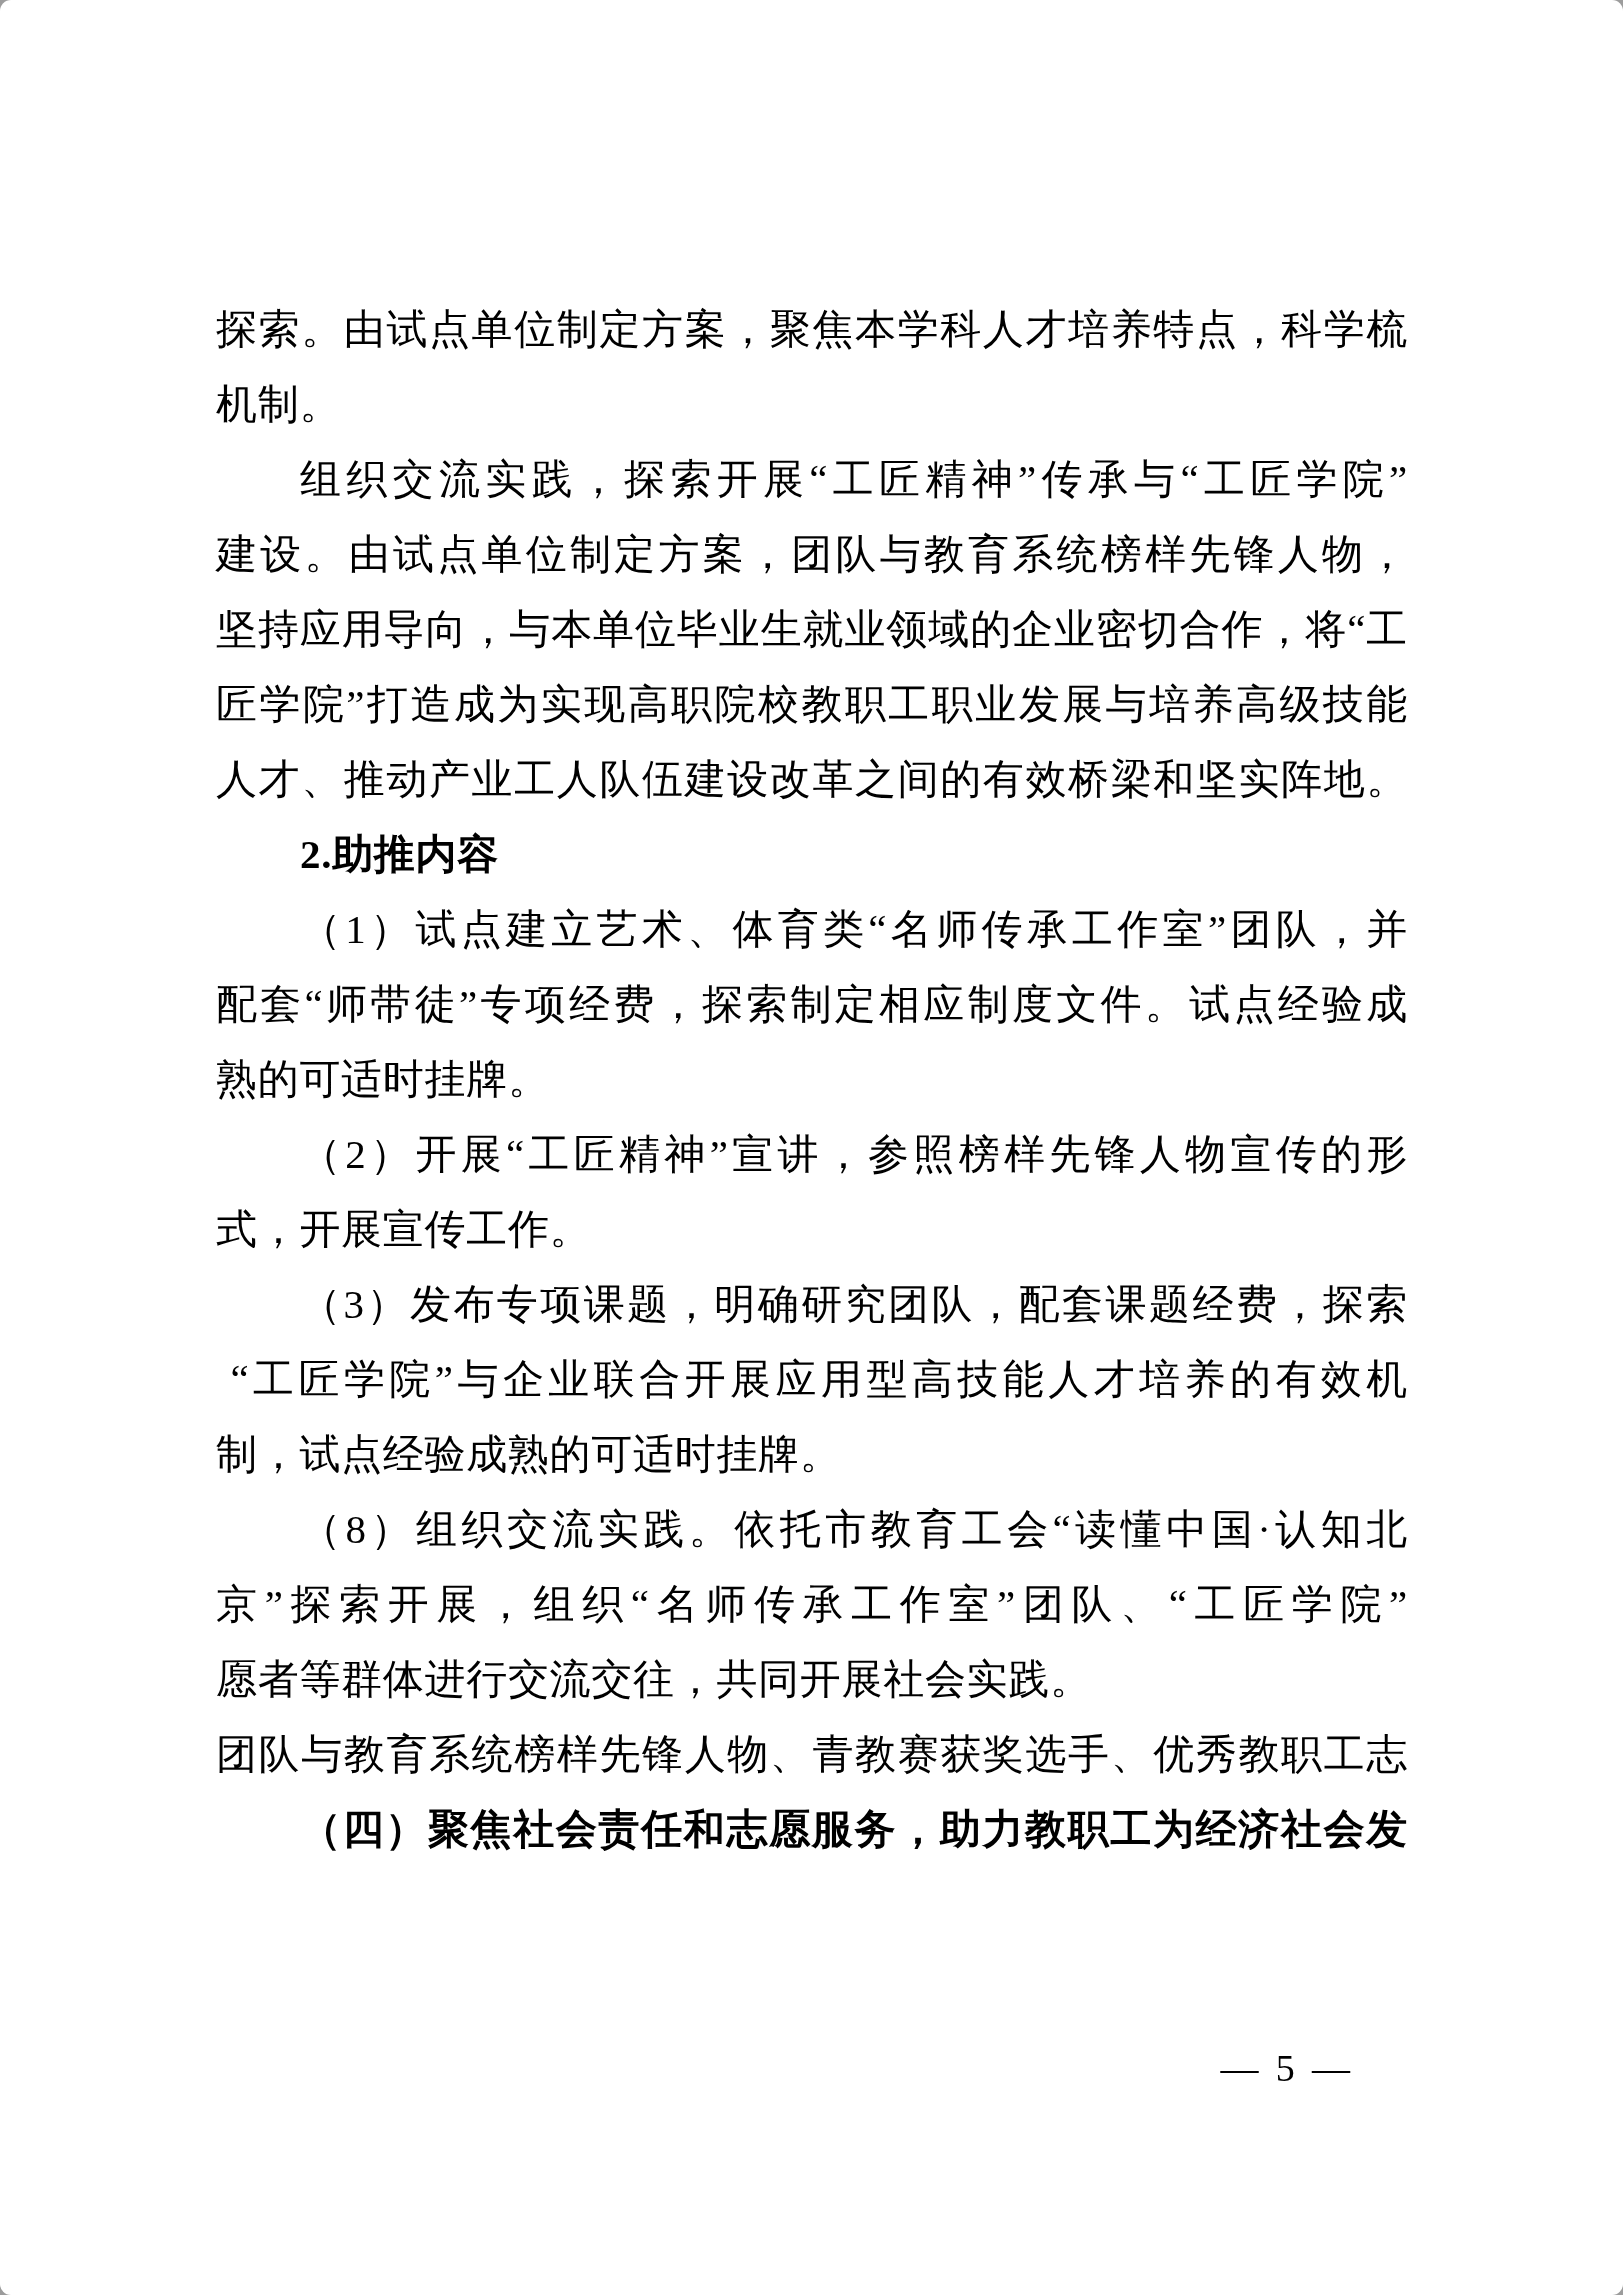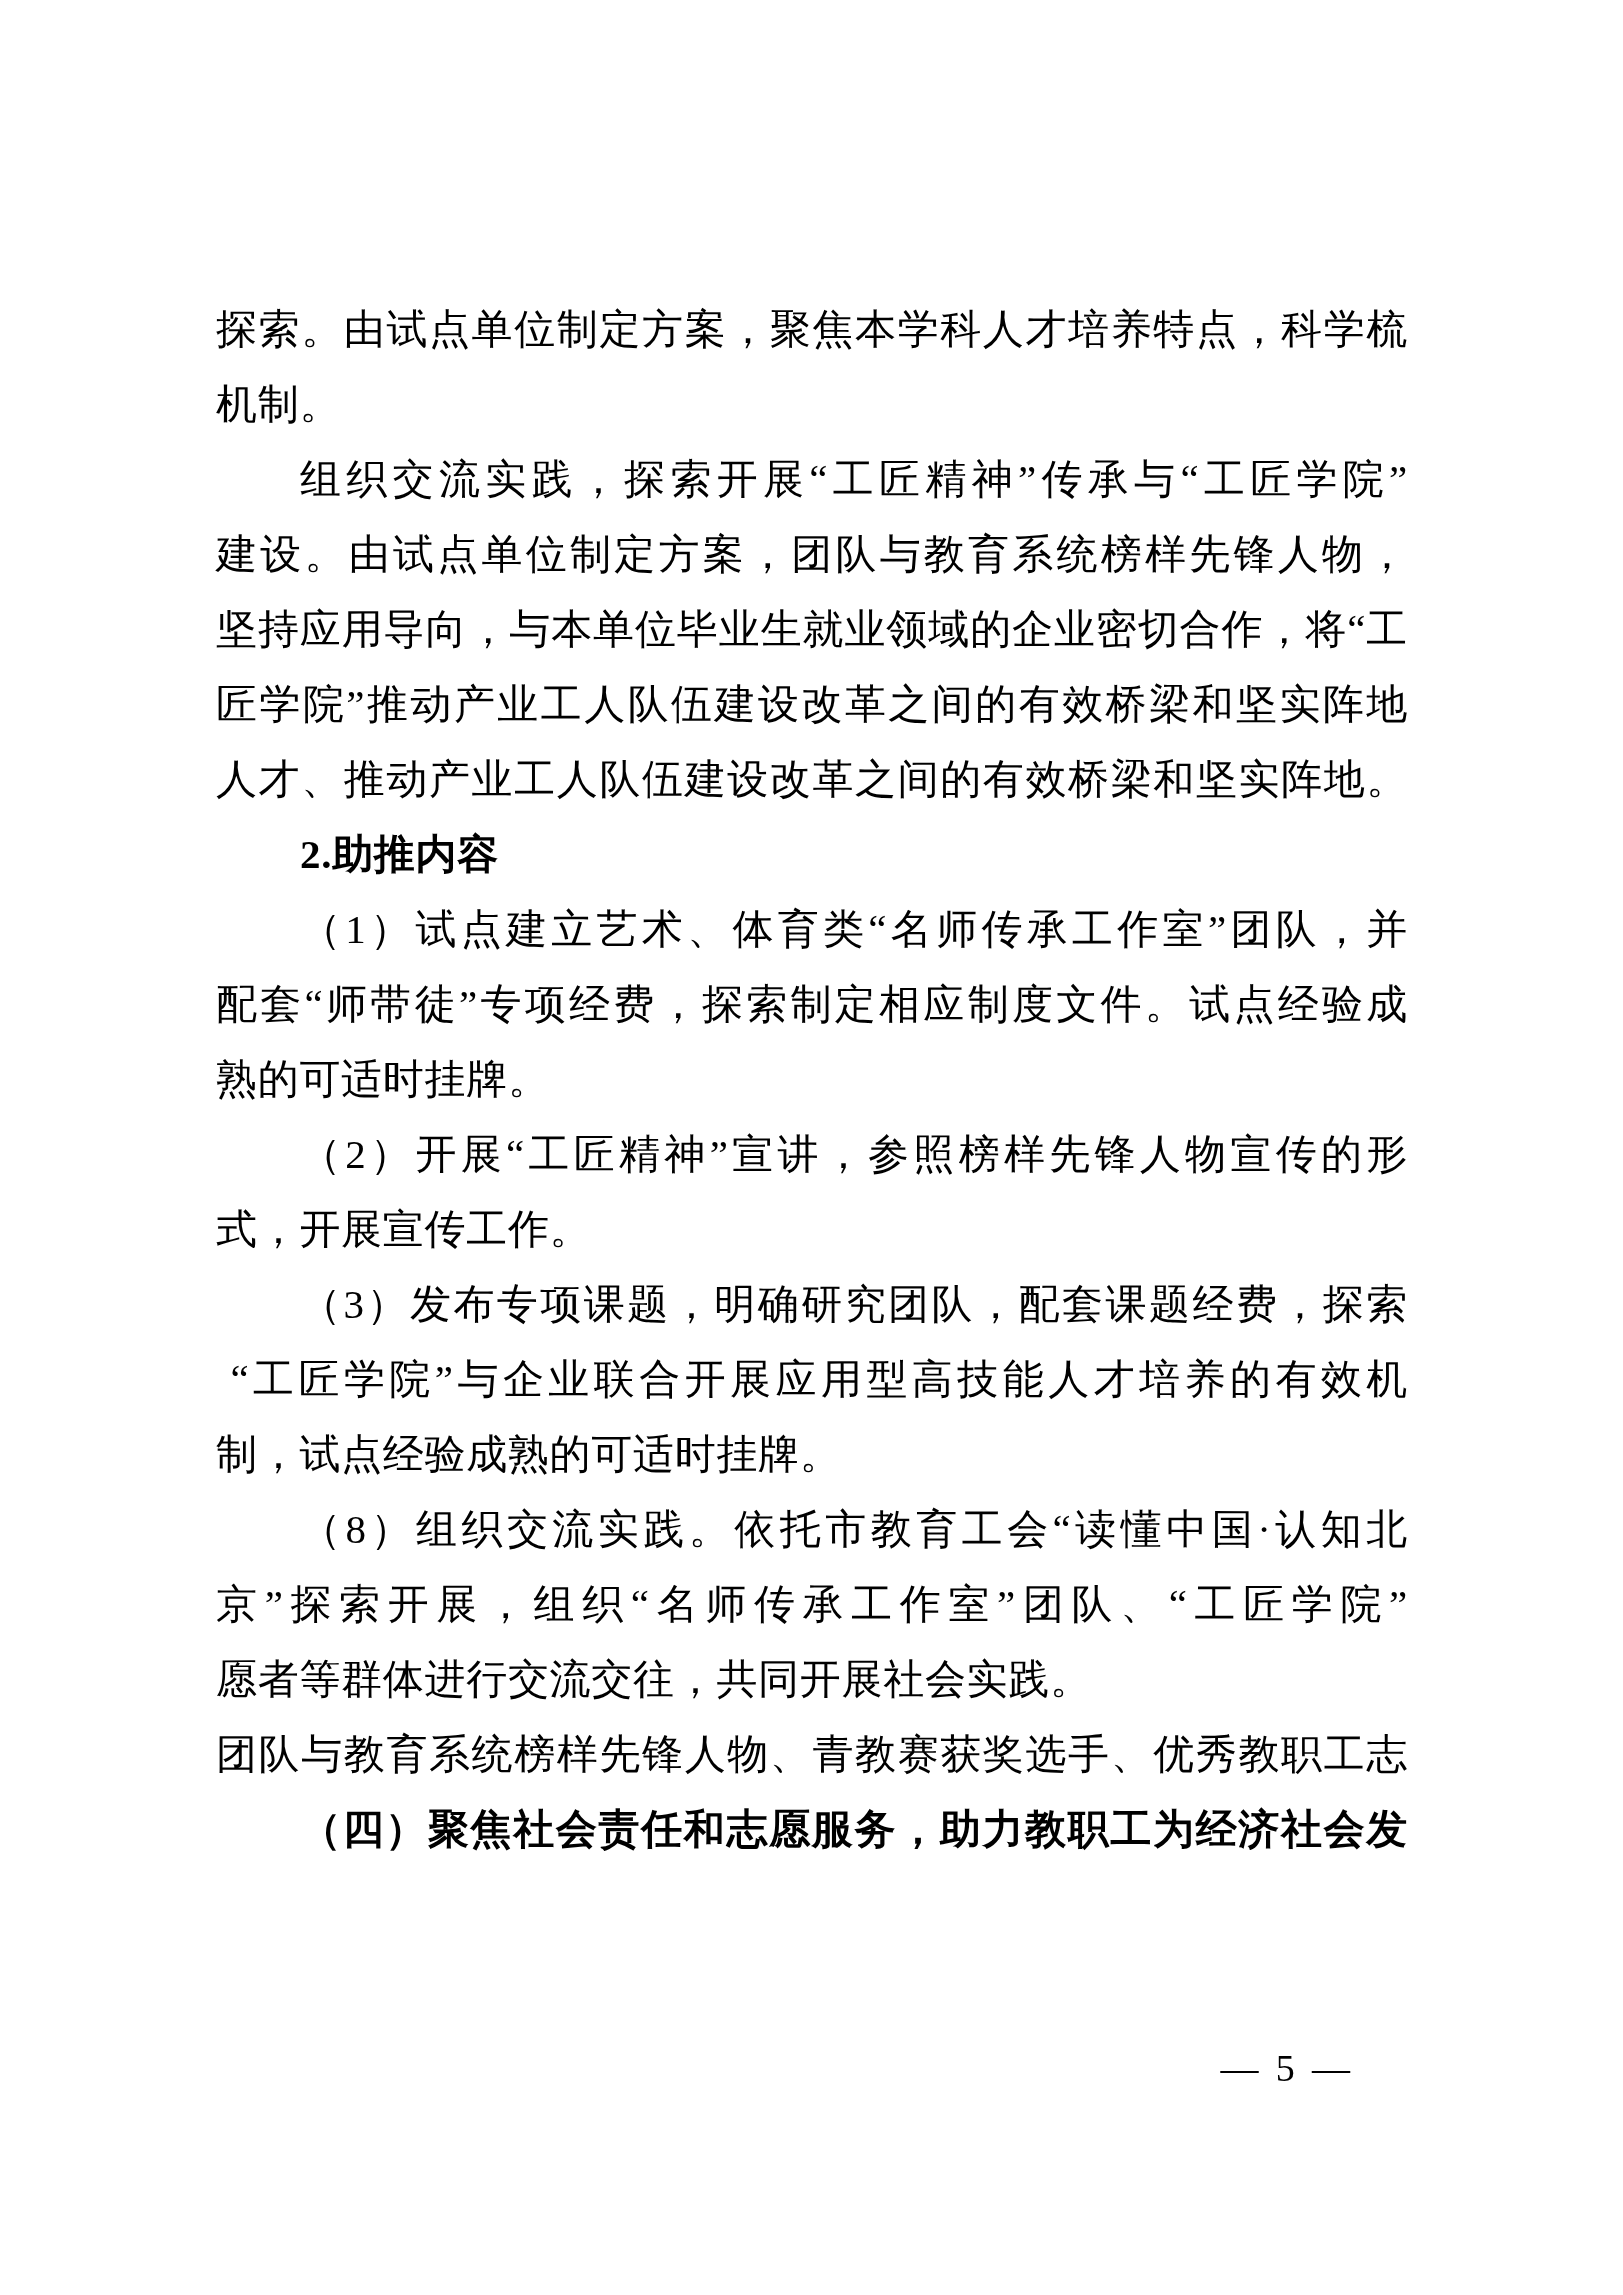--- a/index.html
+++ b/index.html
@@ -8,20 +8,21 @@
     background: #9c9c9c;
   }
   .page {
     position: relative;
     width: 1623px;
     height: 2295px;
     background: #ffffff;
     color: #000000;
     font-family: "Liberation Serif", serif;
     overflow: hidden;
+    border-radius: 11px;
   }
   .textblock {
     position: absolute;
     left: 216px;
     top: 292px;
     width: 1192px;
   }
   .line {
     height: 75px;
     line-height: 75px;
@@ -51,21 +52,21 @@
 </head>
 <body>
 
 <div class="page">
   <div class="textblock">
       <div class="line justify">探索。由试点单位制定方案，聚焦本学科人才培养特点，科学梳</div>
       <div class="line">机制。</div>
       <div class="line justify indent-para">组织交流实践，探索开展“工匠精神”传承与“工匠学院”</div>
       <div class="line justify">建设。由试点单位制定方案，团队与教育系统榜样先锋人物，</div>
       <div class="line justify">坚持应用导向，与本单位毕业生就业领域的企业密切合作，将“工</div>
-      <div class="line justify">匠学院”推动产业工人队伍建设改革之间的有效桥梁和坚实阵地</div>
+      <div class="line justify">匠学院”打造成为实现高职院校教职工职业发展与培养高级技能</div>
       <div class="line justify">人才、推动产业工人队伍建设改革之间的有效桥梁和坚实阵地。</div>
       <div class="line indent-para bold">2.助推内容</div>
       <div class="line justify indent-para">（1）试点建立艺术、体育类“名师传承工作室”团队，并</div>
       <div class="line justify">配套“师带徒”专项经费，探索制定相应制度文件。试点经验成</div>
       <div class="line">熟的可适时挂牌。</div>
       <div class="line justify indent-para">（2）开展“工匠精神”宣讲，参照榜样先锋人物宣传的形</div>
       <div class="line">式，开展宣传工作。</div>
       <div class="line justify indent-para">（3）发布专项课题，明确研究团队，配套课题经费，探索</div>
       <div class="line justify indent-small">“工匠学院”与企业联合开展应用型高技能人才培养的有效机</div>
       <div class="line">制，试点经验成熟的可适时挂牌。</div>

